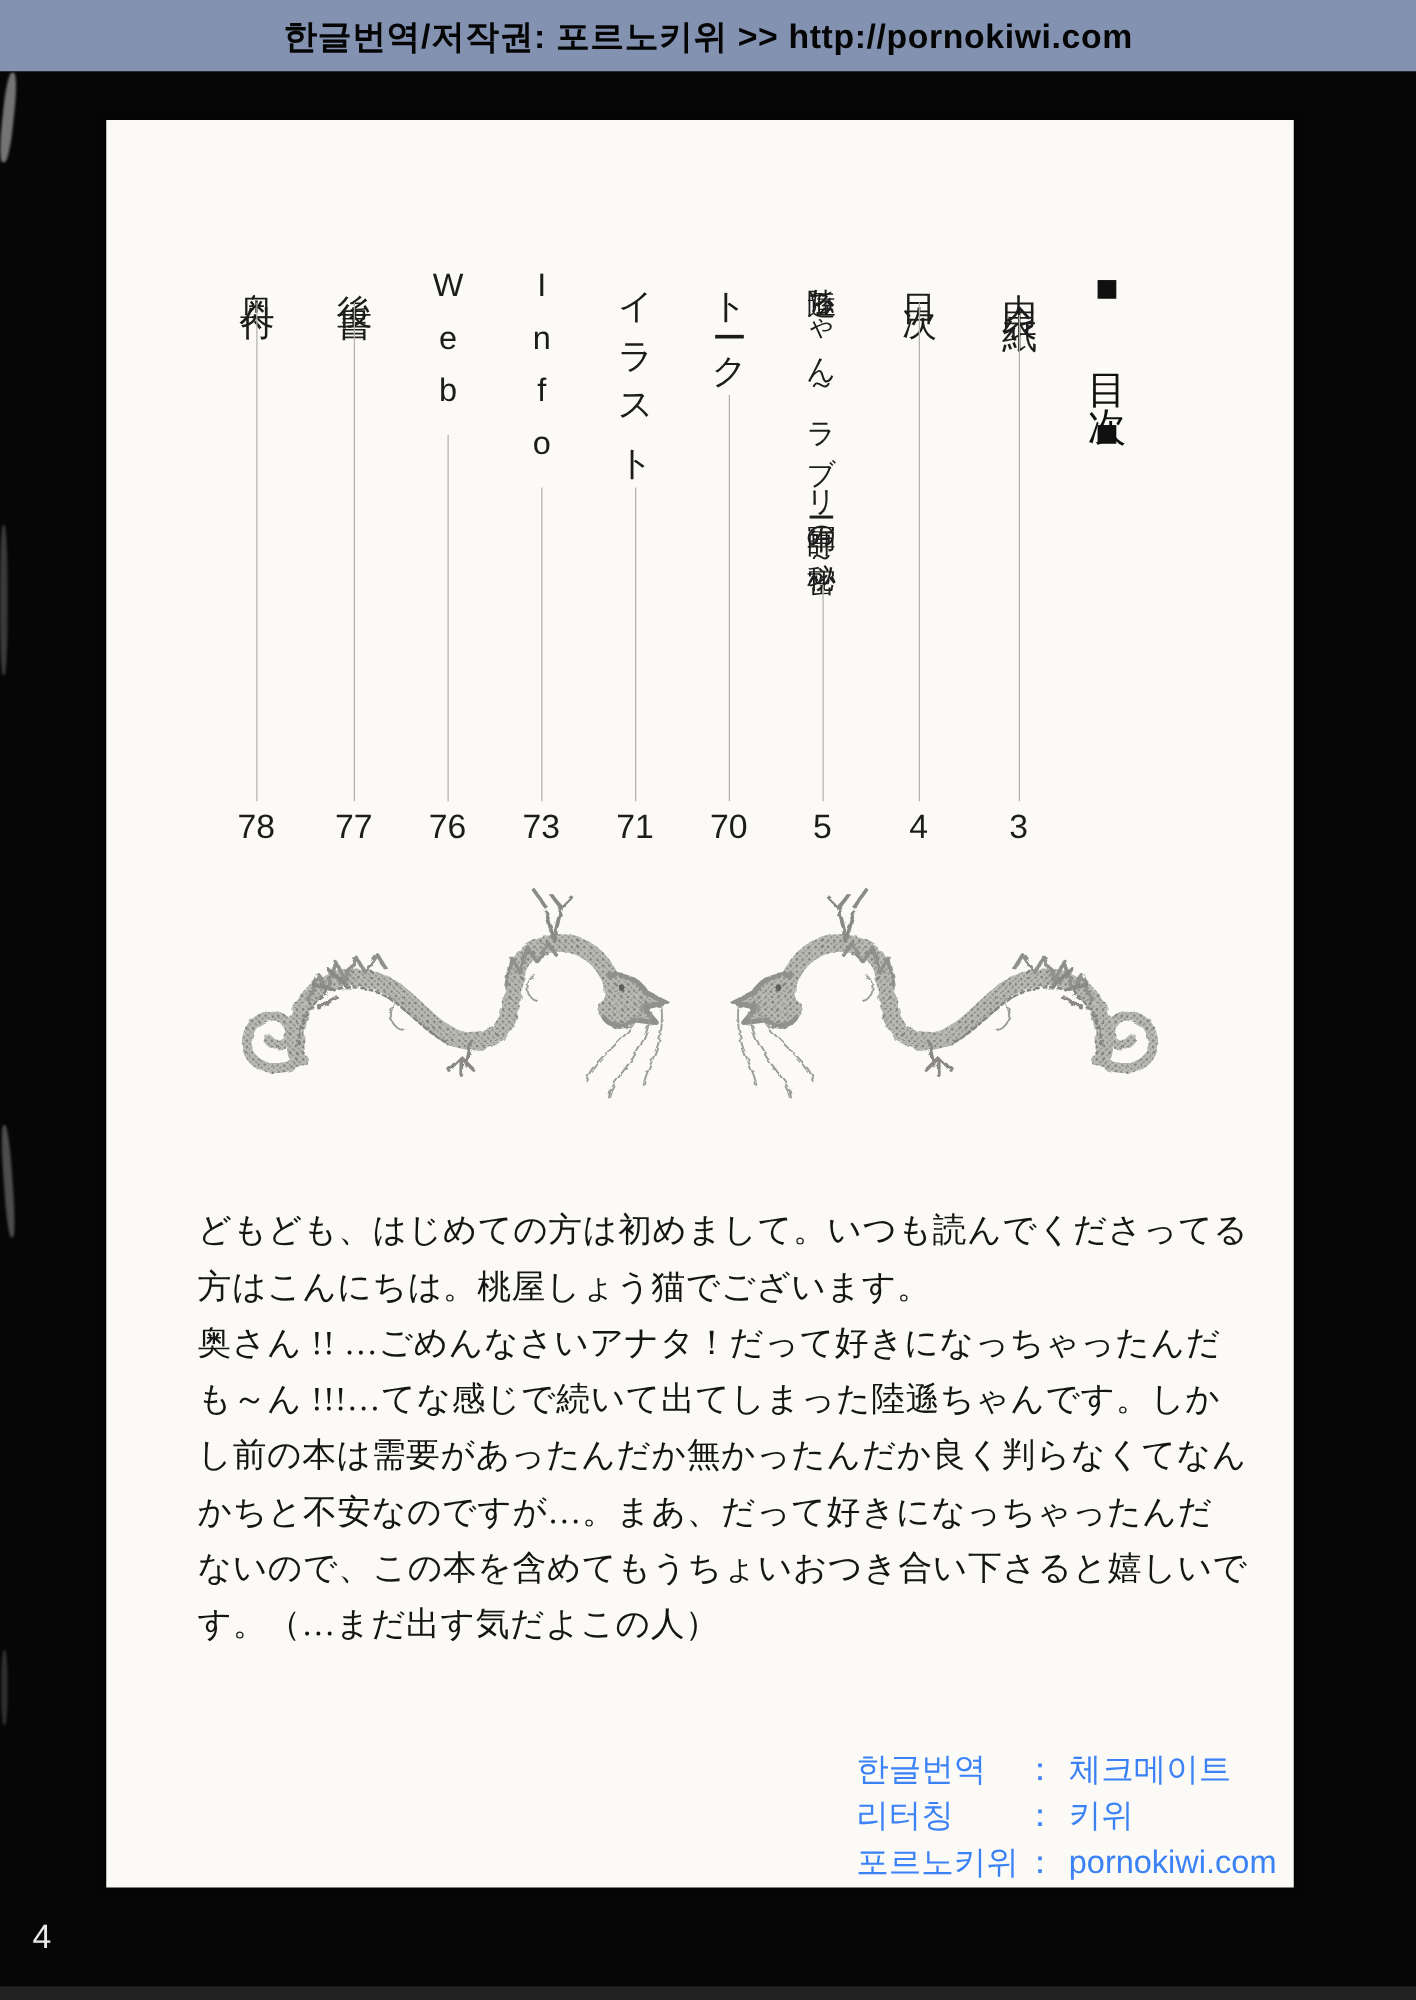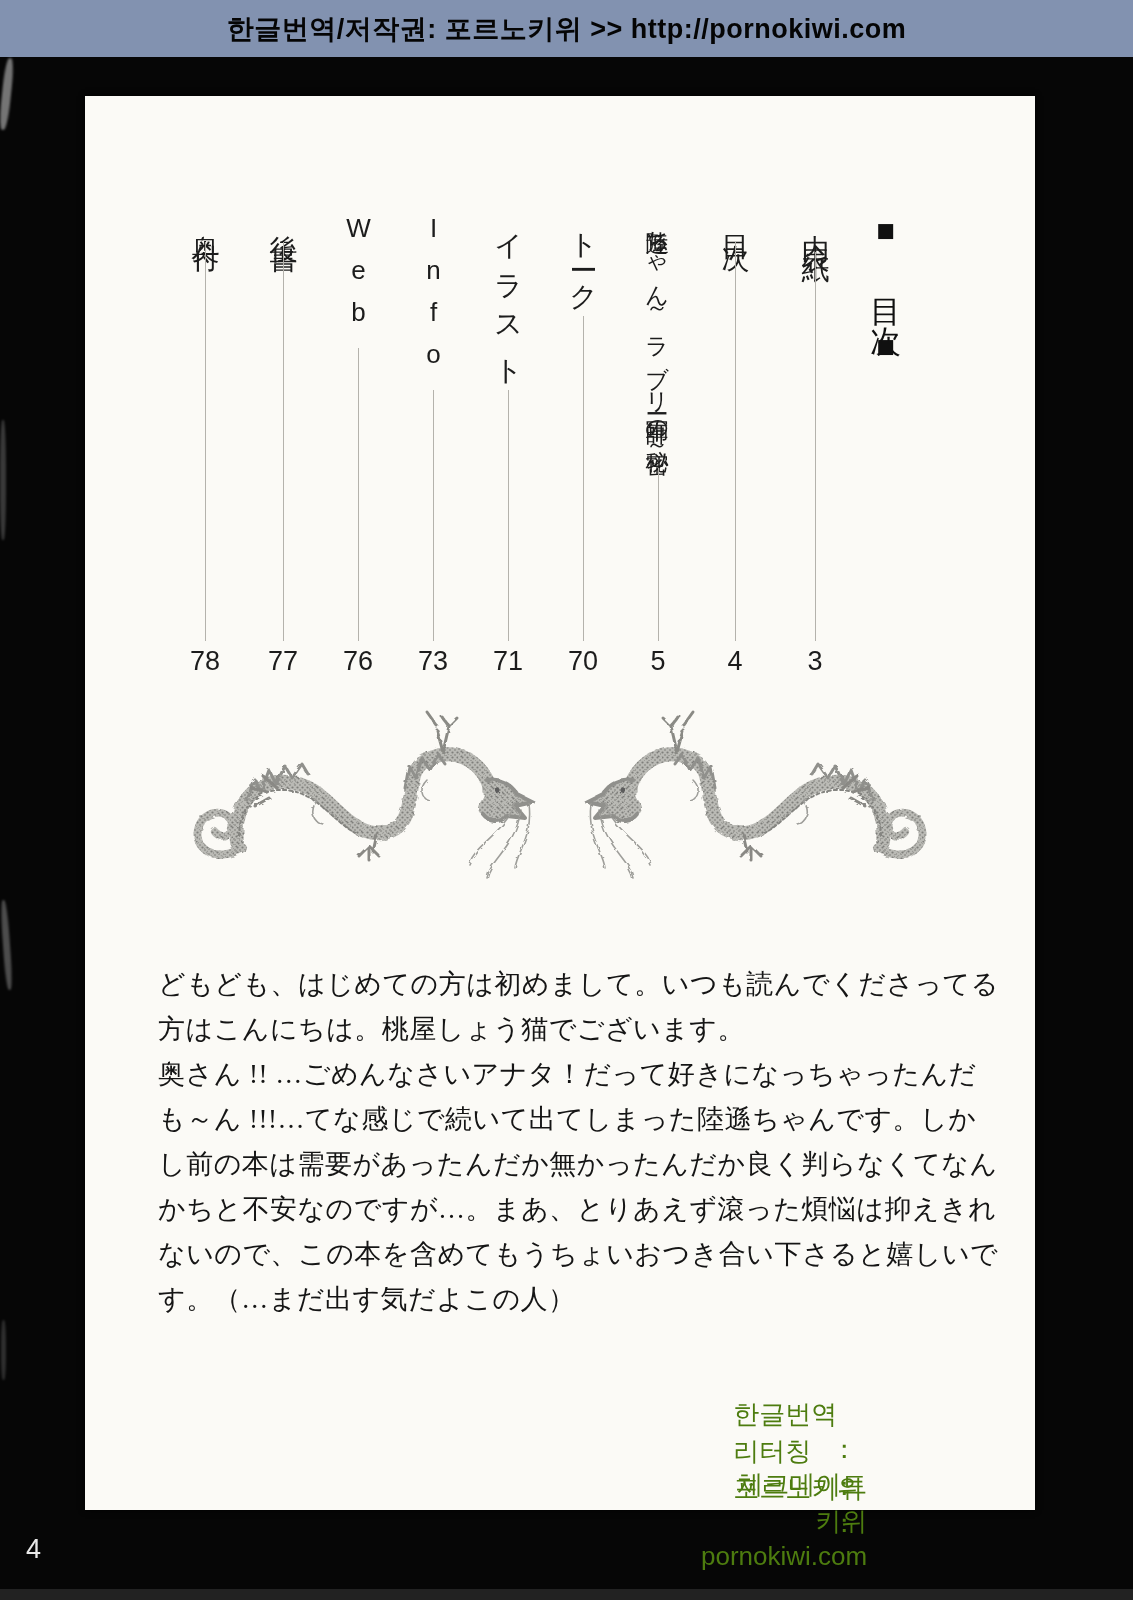--- a/index.html
+++ b/index.html
@@ -49,24 +49,24 @@
     font-family:"Liberation Serif",serif;font-weight:bold;
     font-size:33px;color:#121212;letter-spacing:2px;
   }
   .preface-body{position:absolute;left:73px;top:870px;width:810px;}
   .preface-line{
     height:45px;font-family:"Liberation Serif",serif;
     font-size:27px;color:#151515;white-space:nowrap;letter-spacing:.5px;
   }
   
   .credits{position:absolute;left:600px;top:1301px;}
-  .credit-row{display:flex;align-items:flex-end;height:37px;font-size:26px;color:#4d7c0f;flex-direction:column;}
+  .credit-row{display:flex;align-items:center;height:37px;font-size:26px;color:#3b82f6;}
   .credit-label{min-width:134px;white-space:nowrap;}
   .credit-sep{margin:0 10px 0 0;}
-  .credit-value{white-space:nowrap;margin-left:16px;}
+  .credit-value{white-space:nowrap;}
   
   .page-num{position:absolute;left:26px;top:1534px;color:#e9e9e9;font-size:27px;}
   .bottom-strip{position:absolute;left:0;top:1589px;width:1133px;height:11px;background:#222;}
   .scratch{position:absolute;background:#cfcfcf;opacity:.55;filter:blur(1px);border-radius:40%;}
   .s1{left:2px;top:58px;width:9px;height:72px;transform:rotate(6deg);}
   .s2{left:0px;top:420px;width:6px;height:120px;opacity:.25;}
   .s3{left:3px;top:900px;width:7px;height:90px;transform:rotate(-4deg);opacity:.35;}
   .s4{left:1px;top:1320px;width:5px;height:60px;opacity:.2;}
 </style>
 </head>
@@ -170,21 +170,21 @@
     <use href="#dragonsym"></use>
   </svg>
 
 
   <div class="preface-body" id="preface-lines">
       <div class="preface-line">どもども、はじめての方は初めまして。いつも読んでくださってる</div>
       <div class="preface-line">方はこんにちは。桃屋しょう猫でございます。</div>
       <div class="preface-line">奥さん !! …ごめんなさいアナタ！だって好きになっちゃったんだ</div>
       <div class="preface-line">も～ん !!!…てな感じで続いて出てしまった陸遜ちゃんです。しか</div>
       <div class="preface-line">し前の本は需要があったんだか無かったんだか良く判らなくてなん</div>
-      <div class="preface-line">かちと不安なのですが…。まあ、とりあえず滾った煩悩は抑えきれ</div>
+      <div class="preface-line">かちと不安なのですが…。まあ、だって好きになっちゃったんだ</div>
       <div class="preface-line">ないので、この本を含めてもうちょいおつき合い下さると嬉しいで</div>
       <div class="preface-line">す。（…まだ出す気だよこの人）</div>
     </div>
 
   <div class="credits" id="credits">
       <div class="credit-row">
         <span class="credit-label">한글번역</span>
         <span class="credit-sep">：</span>
         <span class="credit-value">체크메이트</span>
       </div>

